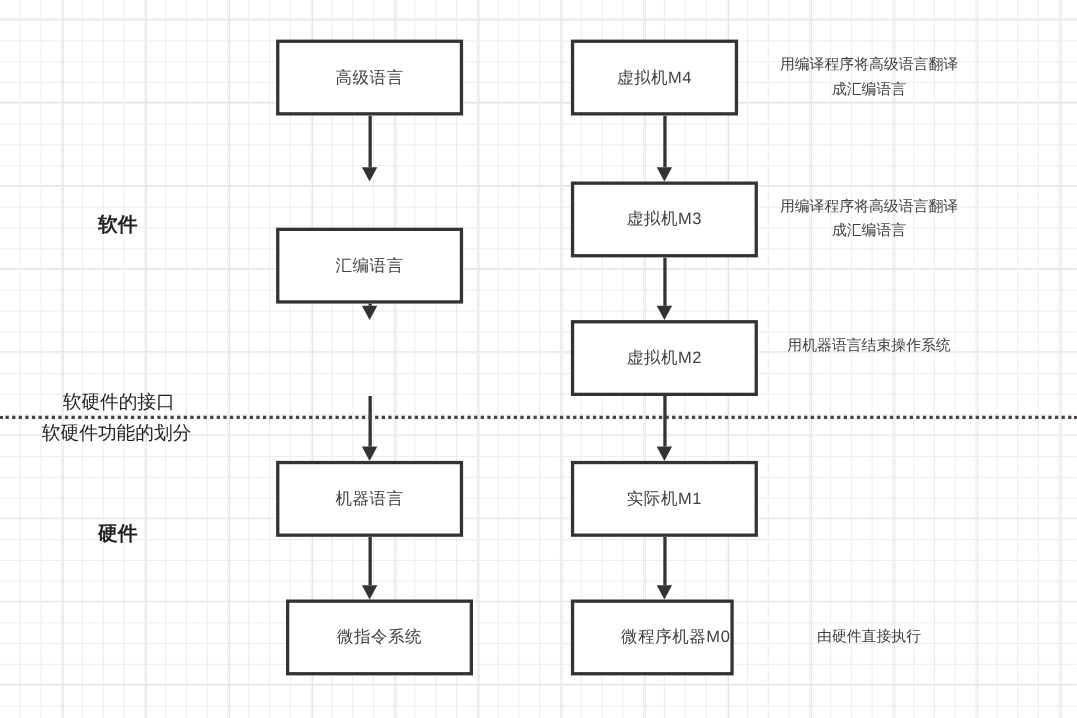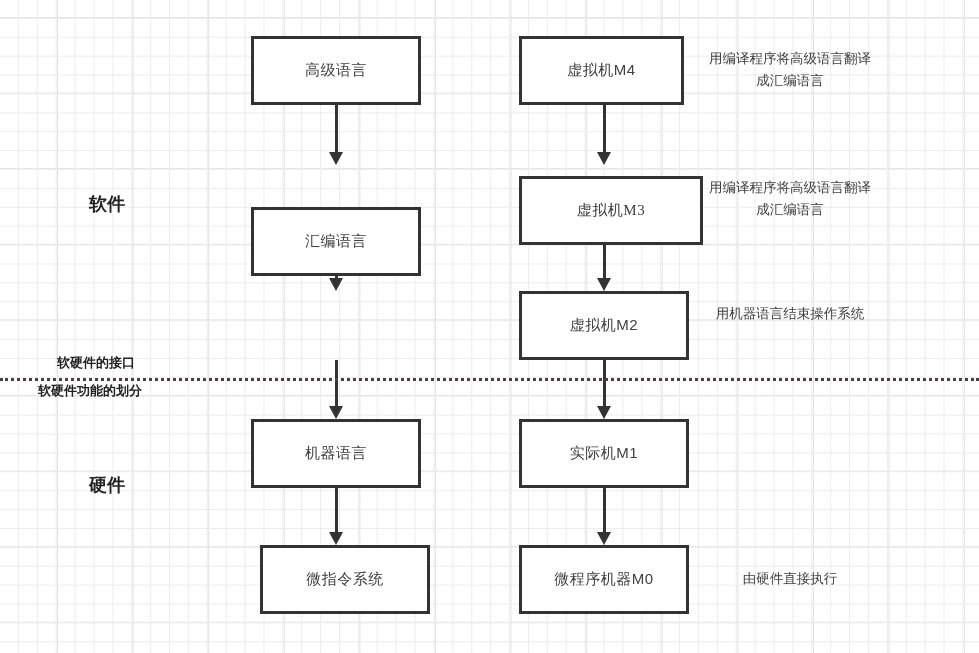--- a/index.html
+++ b/index.html
@@ -89,22 +89,22 @@
   .side-label {
     position: absolute;
     font-weight: bold;
     font-size: 18px;
     color: #222222;
     white-space: nowrap;
     z-index: 4;
   }
   .divider-label {
     position: absolute;
-    font-weight: bold;
-    font-size: 13px;
+    font-weight: normal;
+    font-size: 17px;
     color: #222222;
     white-space: nowrap;
     z-index: 6;
   }
   .annotation {
     position: absolute;
     font-size: 13.5px;
     line-height: 22px;
     color: #3f3f3f;
     text-align: center;
@@ -122,33 +122,33 @@
   <div class="node" style="left: 251px; top: 165px; width: 170px; height: 69px; margin-top: 42px;">
     <span>汇编语言</span>
   </div>
   <div class="node" style="left: 251px; top: 419px; width: 170px; height: 69px;">
     <span>机器语言</span>
   </div>
   <div class="node" style="left: 260px; top: 545px; width: 170px; height: 69px;">
     <span>微指令系统</span>
   </div>
 
-  <div class="node" style="left: 519px; top: 36px; width: 165px; height: 69px;">
+  <div class="node" style="left: 519px; top: 36px; width: 152px; height: 69px;">
     <span>虚拟机M4</span>
   </div>
-  <div class="node" style="left: 519px; top: 176px; width: 184px; height: 69px; font-family: Liberation Serif, serif;">
+  <div class="node" style="left: 519px; top: 165px; width: 170px; height: 69px;">
     <span>虚拟机M3</span>
   </div>
   <div class="node" style="left: 519px; top: 291px; width: 170px; height: 69px;">
     <span>虚拟机M2</span>
   </div>
   <div class="node" style="left: 519px; top: 419px; width: 170px; height: 69px;">
     <span>实际机M1</span>
   </div>
-  <div class="node" style="left: 519px; top: 545px; width: 170px; height: 69px;">
+  <div class="node" style="left: 519px; top: 545px; width: 148px; height: 69px; justify-content: flex-end;">
     <span>微程序机器M0</span>
   </div>
 
   <div class="connector" style="left: 251px; top: 105px; width: 170px; height: 60px;">
     <div class="stem" style="height: 47px;"></div>
     <div class="head"></div>
   </div>
   <div class="connector" style="left: 251px; top: 234px; width: 170px; height: 57px;">
     <div class="stem" style="height: 44px;"></div>
     <div class="head"></div>

